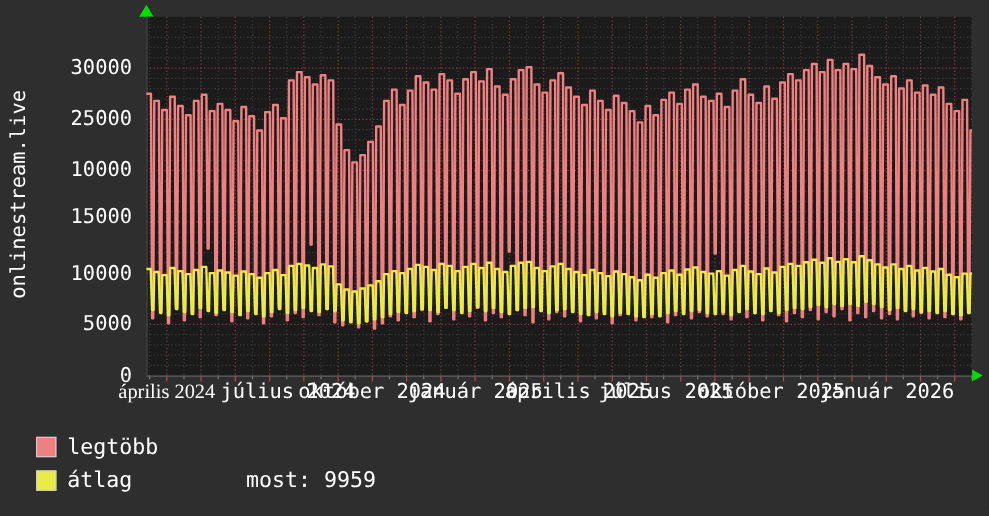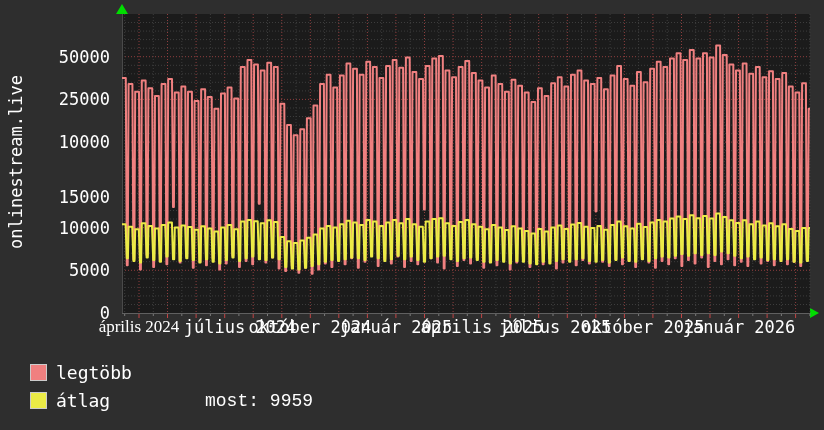--- a/index.html
+++ b/index.html
@@ -40,21 +40,21 @@
     border-left:9px solid #00dd00;
   }
   .legend-row{position:absolute;left:30px;height:18px;font-size:18px;line-height:18px;}
   .legend-row.row1{top:364px;}
   .legend-row.row2{top:392px;}
   .legend-swatch{
     position:absolute;left:0;top:0;width:15px;height:15px;
     border:1px solid #cccccc;
   }
   .legend-label{position:absolute;left:26px;top:0;white-space:nowrap;}
-  .stat{position:absolute;top:392px;font-size:18px;line-height:18px;white-space:nowrap;font-family:Liberation Mono, monospace;}
+  .stat{position:absolute;top:392px;font-size:18px;line-height:18px;white-space:nowrap;}
   .stat.most{left:205px;}
   .stat.atlag{left:430px;}
   .stat.max{left:660px;}
 </style>
 </head>
 <body>
 
 <div class="graph-window">
 
   <div class="vtitle">onlinestream.live</div>
@@ -197,24 +197,24 @@
         <line x1="673.6" y1="0" x2="673.6" y2="299" stroke="#8f3e3e" stroke-width="1" stroke-dasharray="1 2"></line>
         <line x1="673.6" y1="299" x2="673.6" y2="304" stroke="#c24545" stroke-width="1"></line>
         <line x1="0" y1="299.5" x2="688" y2="299.5" stroke="#606060" stroke-width="1"></line>
         <line x1="0.5" y1="0" x2="0.5" y2="299" stroke="#4a4a4a" stroke-width="1"></line>
         <polyline points="0.0,64.1 3.8,64.1 4.8,251.2 5.7,251.2 6.6,70.1 10.4,70.1 11.4,245.2 12.3,245.2 13.2,77.7 17.0,77.7 18.0,255.4 18.9,255.4 19.8,66.6 23.6,66.6 24.6,240.9 25.5,240.9 26.4,74.3 30.2,74.3 31.2,252.9 32.1,252.9 33.0,82.0 36.8,82.0 37.8,246.9 38.7,246.9 39.6,70.1 43.4,70.1 44.4,250.3 45.3,250.3 46.2,64.9 50.0,64.9 51.0,193.1 51.9,193.1 52.8,78.6 56.7,78.6 57.6,248.6 58.5,248.6 59.4,72.6 63.3,72.6 64.2,242.6 65.1,242.6 66.0,77.7 69.9,77.7 70.8,253.7 71.7,253.7 72.6,87.1 76.5,87.1 77.4,247.7 78.3,247.7 79.2,75.2 83.1,75.2 84.0,251.2 84.9,251.2 85.8,82.9 89.7,82.9 90.6,244.3 91.5,244.3 92.4,94.8 96.3,94.8 97.2,255.4 98.1,255.4 99.0,79.4 102.9,79.4 103.8,249.5 104.7,249.5 105.6,73.5 109.5,73.5 110.4,241.8 111.3,241.8 112.2,84.6 116.1,84.6 117.0,252.9 117.9,252.9 118.8,53.0 122.7,53.0 123.6,246.9 124.5,246.9 125.5,46.1 129.3,46.1 130.2,250.3 131.1,250.3 132.1,50.4 135.9,50.4 136.8,189.7 137.7,189.7 138.7,56.4 142.5,56.4 143.4,248.6 144.3,248.6 145.3,48.7 149.1,48.7 150.0,243.5 150.9,243.5 151.9,53.0 155.7,53.0 156.6,254.6 157.5,254.6 158.5,89.7 162.3,89.7 163.2,257.1 164.1,257.1 165.1,111.1 168.9,111.1 169.8,252.0 170.7,252.0 171.7,121.3 175.5,121.3 176.4,258.8 177.3,258.8 178.3,115.3 182.1,115.3 183.0,253.7 184.0,253.7 184.9,104.2 188.7,104.2 189.6,259.7 190.6,259.7 191.5,91.4 195.3,91.4 196.2,255.4 197.2,255.4 198.1,70.1 201.9,70.1 202.8,249.5 203.8,249.5 204.7,60.7 208.5,60.7 209.4,252.9 210.4,252.9 211.3,73.5 215.1,73.5 216.0,246.0 217.0,246.0 217.9,61.5 221.7,61.5 222.6,250.3 223.6,250.3 224.5,49.5 228.3,49.5 229.2,244.3 230.2,244.3 231.1,54.7 234.9,54.7 235.8,253.7 236.8,253.7 237.7,60.7 241.5,60.7 242.5,247.7 243.4,247.7 244.3,47.8 248.1,47.8 249.1,240.9 250.0,240.9 250.9,53.0 254.7,53.0 255.7,252.0 256.6,252.0 257.5,64.1 261.3,64.1 262.3,245.2 263.2,245.2 264.1,52.1 267.9,52.1 268.9,249.5 269.8,249.5 270.7,46.1 274.5,46.1 275.5,242.6 276.4,242.6 277.3,53.8 281.1,53.8 282.1,252.9 283.0,252.9 283.9,43.6 287.7,43.6 288.7,246.9 289.6,246.9 290.5,58.1 294.3,58.1 295.3,250.3 296.2,250.3 297.1,64.9 301.0,64.9 301.9,195.6 302.8,195.6 303.7,52.1 307.6,52.1 308.5,244.3 309.4,244.3 310.3,44.4 314.2,44.4 315.1,248.6 316.0,248.6 316.9,41.9 320.8,41.9 321.7,254.6 322.6,254.6 323.5,56.4 327.4,56.4 328.3,241.8 329.2,241.8 330.1,63.2 334.0,63.2 334.9,252.0 335.8,252.0 336.7,53.0 340.6,53.0 341.5,246.0 342.4,246.0 343.3,47.0 347.2,47.0 348.1,249.5 349.0,249.5 349.9,58.9 353.8,58.9 354.7,243.5 355.6,243.5 356.5,66.6 360.4,66.6 361.3,253.7 362.2,253.7 363.1,73.5 367.0,73.5 367.9,247.7 368.8,247.7 369.8,61.5 373.6,61.5 374.5,251.2 375.4,251.2 376.4,70.1 380.2,70.1 381.1,245.2 382.0,245.2 383.0,77.7 386.8,77.7 387.7,255.4 388.6,255.4 389.6,65.8 393.4,65.8 394.3,248.6 395.2,248.6 396.2,71.8 400.0,71.8 400.9,242.6 401.8,242.6 402.8,78.6 406.6,78.6 407.5,252.9 408.4,252.9 409.4,88.0 413.2,88.0 414.1,246.9 415.0,246.9 416.0,74.3 419.8,74.3 420.7,250.3 421.6,250.3 422.6,82.0 426.4,82.0 427.3,244.3 428.3,244.3 429.2,69.2 433.0,69.2 433.9,254.6 434.9,254.6 435.8,63.2 439.6,63.2 440.5,248.6 441.5,248.6 442.4,72.6 446.2,72.6 447.1,243.5 448.1,243.5 449.0,60.7 452.8,60.7 453.7,251.2 454.7,251.2 455.6,56.4 459.4,56.4 460.3,246.0 461.3,246.0 462.2,66.6 466.0,66.6 466.9,249.5 467.9,249.5 468.8,70.1 472.6,70.1 473.5,197.3 474.5,197.3 475.4,64.1 479.2,64.1 480.1,247.7 481.1,247.7 482.0,75.2 485.8,75.2 486.8,252.0 487.7,252.0 488.6,61.5 492.4,61.5 493.4,245.2 494.3,245.2 495.2,52.1 499.0,52.1 500.0,250.3 500.9,250.3 501.8,64.9 505.6,64.9 506.6,246.9 507.5,246.9 508.4,71.8 512.2,71.8 513.2,252.9 514.1,252.9 515.0,58.1 518.8,58.1 519.8,242.6 520.7,242.6 521.6,68.3 525.4,68.3 526.4,248.6 527.3,248.6 528.2,54.7 532.0,54.7 533.0,253.7 533.9,253.7 534.8,47.8 538.6,47.8 539.6,246.9 540.5,246.9 541.4,53.0 545.2,53.0 546.2,250.3 547.1,250.3 548.0,44.4 551.9,44.4 552.8,244.3 553.7,244.3 554.6,39.3 558.5,39.3 559.4,252.0 560.3,252.0 561.2,46.1 565.1,46.1 566.0,246.0 566.9,246.0 567.8,35.9 571.7,35.9 572.6,249.5 573.5,249.5 574.4,44.4 578.3,44.4 579.2,243.5 580.1,243.5 581.0,39.3 584.9,39.3 585.8,252.9 586.7,252.9 587.6,43.6 591.5,43.6 592.4,246.9 593.3,246.9 594.2,31.6 598.1,31.6 599.0,250.3 599.9,250.3 600.8,41.0 604.7,41.0 605.6,245.2 606.5,245.2 607.4,50.4 611.3,50.4 612.2,251.2 613.1,251.2 614.0,56.4 617.9,56.4 618.8,247.7 619.7,247.7 620.7,49.5 624.5,49.5 625.4,252.0 626.3,252.0 627.3,59.8 631.1,59.8 632.0,244.3 632.9,244.3 633.9,53.0 637.7,53.0 638.6,249.5 639.5,249.5 640.5,63.2 644.3,63.2 645.2,246.9 646.1,246.9 647.1,57.2 650.9,57.2 651.8,251.2 652.7,251.2 653.7,64.9 657.5,64.9 658.4,245.2 659.3,245.2 660.3,58.9 664.1,58.9 665.0,250.3 665.9,250.3 666.9,72.6 670.7,72.6 671.6,247.7 672.5,247.7 673.5,78.6 677.3,78.6 678.2,252.0 679.2,252.0 680.1,69.2 683.9,69.2 684.8,246.0 685.8,246.0 686.7,94.8 688.0,94.8" fill="none" stroke="#f08080" stroke-width="2" stroke-linejoin="round"></polyline>
         <polyline points="0.0,210.2 3.6,210.2 4.8,244.3 5.9,244.3 6.6,212.7 10.2,212.7 11.4,246.9 12.5,246.9 13.2,215.3 16.8,215.3 18.0,248.6 19.1,248.6 19.8,209.3 23.4,209.3 24.6,243.5 25.8,243.5 26.4,211.9 30.0,211.9 31.2,246.0 32.4,246.0 33.0,214.4 36.6,214.4 37.8,247.7 39.0,247.7 39.6,211.0 43.2,211.0 44.4,242.6 45.6,242.6 46.2,208.4 49.9,208.4 51.0,245.2 52.2,245.2 52.8,213.6 56.5,213.6 57.6,246.9 58.8,246.9 59.4,211.4 63.1,211.4 64.2,244.3 65.4,244.3 66.0,213.1 69.7,213.1 70.8,246.0 72.0,246.0 72.6,215.7 76.3,215.7 77.4,248.6 78.6,248.6 79.2,212.3 82.9,212.3 84.0,245.2 85.2,245.2 85.8,214.4 89.5,214.4 90.6,247.7 91.8,247.7 92.4,217.4 96.1,217.4 97.2,249.5 98.4,249.5 99.0,213.6 102.7,213.6 103.8,246.0 105.0,246.0 105.6,211.0 109.3,211.0 110.4,243.5 111.6,243.5 112.2,215.3 115.9,215.3 117.0,246.9 118.2,246.9 118.8,207.6 122.5,207.6 123.6,244.3 124.8,244.3 125.5,205.9 129.1,205.9 130.2,242.6 131.4,242.6 132.1,207.2 135.7,207.2 136.8,245.2 138.0,245.2 138.7,209.3 142.3,209.3 143.4,246.0 144.6,246.0 145.3,206.3 148.9,206.3 150.0,243.5 151.2,243.5 151.9,208.0 155.5,208.0 156.6,245.2 157.8,245.2 158.5,223.0 162.1,223.0 163.2,252.9 164.4,252.9 165.1,227.2 168.7,227.2 169.8,254.6 171.0,254.6 171.7,228.9 175.3,228.9 176.4,255.4 177.6,255.4 178.3,226.4 181.9,226.4 183.0,253.7 184.2,253.7 184.9,223.8 188.5,223.8 189.6,252.0 190.8,252.0 191.5,220.4 195.1,220.4 196.2,250.3 197.4,250.3 198.1,214.4 201.7,214.4 202.8,247.7 204.0,247.7 204.7,211.9 208.3,211.9 209.4,246.0 210.6,246.0 211.3,213.6 214.9,213.6 216.0,246.9 217.2,246.9 217.9,210.2 221.5,210.2 222.6,245.2 223.8,245.2 224.5,206.7 228.1,206.7 229.2,243.5 230.4,243.5 231.1,208.4 234.7,208.4 235.8,244.3 237.0,244.3 237.7,211.0 241.3,211.0 242.5,246.0 243.6,246.0 244.3,205.9 247.9,205.9 249.1,242.6 250.2,242.6 250.9,207.6 254.5,207.6 255.7,244.3 256.8,244.3 257.5,211.9 261.1,211.9 262.3,246.9 263.4,246.9 264.1,208.4 267.7,208.4 268.9,245.2 270.0,245.2 270.7,205.9 274.3,205.9 275.5,241.8 276.7,241.8 277.3,209.3 280.9,209.3 282.1,245.2 283.3,245.2 283.9,205.0 287.5,205.0 288.7,242.6 289.9,242.6 290.5,210.2 294.1,210.2 295.3,246.0 296.5,246.0 297.1,212.7 300.8,212.7 301.9,247.7 303.1,247.7 303.7,207.6 307.4,207.6 308.5,244.3 309.7,244.3 310.3,205.0 314.0,205.0 315.1,242.6 316.3,242.6 316.9,204.2 320.6,204.2 321.7,241.8 322.9,241.8 323.5,209.3 327.2,209.3 328.3,245.2 329.5,245.2 330.1,211.9 333.8,211.9 334.9,246.9 336.1,246.9 336.7,208.0 340.4,208.0 341.5,244.3 342.7,244.3 343.3,205.9 347.0,205.9 348.1,243.5 349.3,243.5 349.9,210.2 353.6,210.2 354.7,246.0 355.9,246.0 356.5,212.7 360.2,212.7 361.3,247.7 362.5,247.7 363.1,215.3 366.8,215.3 367.9,248.6 369.1,248.6 369.8,211.0 373.4,211.0 374.5,246.0 375.7,246.0 376.4,213.6 380.0,213.6 381.1,247.7 382.3,247.7 383.0,216.1 386.6,216.1 387.7,249.5 388.9,249.5 389.6,212.3 393.2,212.3 394.3,246.9 395.5,246.9 396.2,214.4 399.8,214.4 400.9,247.7 402.1,247.7 402.8,217.0 406.4,217.0 407.5,249.5 408.7,249.5 409.4,219.6 413.0,219.6 414.1,250.3 415.3,250.3 416.0,214.9 419.6,214.9 420.7,247.7 421.9,247.7 422.6,217.4 426.2,217.4 427.3,249.5 428.5,249.5 429.2,213.6 432.8,213.6 433.9,246.9 435.1,246.9 435.8,211.4 439.4,211.4 440.5,245.2 441.7,245.2 442.4,214.9 446.0,214.9 447.1,247.7 448.3,247.7 449.0,210.6 452.6,210.6 453.7,245.2 454.9,245.2 455.6,208.9 459.2,208.9 460.3,244.3 461.5,244.3 462.2,212.7 465.8,212.7 466.9,246.9 468.1,246.9 468.8,214.0 472.4,214.0 473.5,247.7 474.7,247.7 475.4,211.9 479.0,211.9 480.1,246.0 481.3,246.0 482.0,215.7 485.6,215.7 486.8,248.6 487.9,248.6 488.6,211.0 492.2,211.0 493.4,246.0 494.5,246.0 495.2,207.6 498.8,207.6 500.0,243.5 501.1,243.5 501.8,212.3 505.4,212.3 506.6,246.9 507.7,246.9 508.4,214.4 512.0,214.4 513.2,247.7 514.3,247.7 515.0,209.7 518.6,209.7 519.8,245.2 521.0,245.2 521.6,213.1 525.2,213.1 526.4,246.9 527.6,246.9 528.2,208.4 531.8,208.4 533.0,244.3 534.2,244.3 534.8,205.9 538.4,205.9 539.6,242.6 540.8,242.6 541.4,207.6 545.1,207.6 546.2,243.5 547.4,243.5 548.0,204.6 551.7,204.6 552.8,241.8 554.0,241.8 554.6,202.5 558.3,202.5 559.4,240.1 560.6,240.1 561.2,205.0 564.9,205.0 566.0,241.8 567.2,241.8 567.8,201.2 571.5,201.2 572.6,239.2 573.8,239.2 574.4,204.2 578.1,204.2 579.2,240.9 580.4,240.9 581.0,202.0 584.7,202.0 585.8,239.2 587.0,239.2 587.6,204.6 591.3,204.6 592.4,240.9 593.6,240.9 594.2,199.5 597.9,199.5 599.0,237.5 600.2,237.5 600.8,202.9 604.5,202.9 605.6,239.2 606.8,239.2 607.4,206.3 611.1,206.3 612.2,241.8 613.4,241.8 614.0,208.9 617.7,208.9 618.8,244.3 620.0,244.3 620.7,206.3 624.3,206.3 625.4,242.6 626.6,242.6 627.3,210.2 630.9,210.2 632.0,245.2 633.2,245.2 633.9,207.6 637.5,207.6 638.6,243.5 639.8,243.5 640.5,211.4 644.1,211.4 645.2,246.0 646.4,246.0 647.1,209.3 650.7,209.3 651.8,245.2 653.0,245.2 653.7,212.3 657.3,212.3 658.4,246.9 659.6,246.9 660.3,210.2 663.9,210.2 665.0,245.2 666.2,245.2 666.9,214.9 670.5,214.9 671.6,247.7 672.8,247.7 673.5,217.0 677.1,217.0 678.2,248.6 679.4,248.6 680.1,214.0 683.7,214.0 684.8,246.9 686.0,246.9 686.7,213.9 688.0,213.9" fill="none" stroke="#ebeb46" stroke-width="2" stroke-linejoin="round"></polyline>
       </svg>
   </div>
 
   <div id="y-labels">
-      <div class="y-label" style="top: 48px;">50000</div>
+      <div class="y-label" style="top: 48px;">30000</div>
       <div class="y-label" style="top: 90px;">25000</div>
       <div class="y-label" style="top: 133px;">10000</div>
-      <div class="y-label" style="top: 188px;">15000</div>
+      <div class="y-label" style="top: 172px;">15000</div>
       <div class="y-label" style="top: 219px;">10000</div>
       <div class="y-label" style="top: 261px;">5000</div>
       <div class="y-label" style="top: 304px;">0</div>
     </div>
   <div id="x-labels">
       <div class="x-label" style="left: 139px; font-family: Liberation Serif, serif;">április 2024</div>
       <div class="x-label" style="left: 240px;">július 2024</div>
       <div class="x-label" style="left: 310px;">október 2024</div>
       <div class="x-label" style="left: 396px; text-align: right;">január 2025</div>
       <div class="x-label" style="left: 482px;">április 2025</div>

